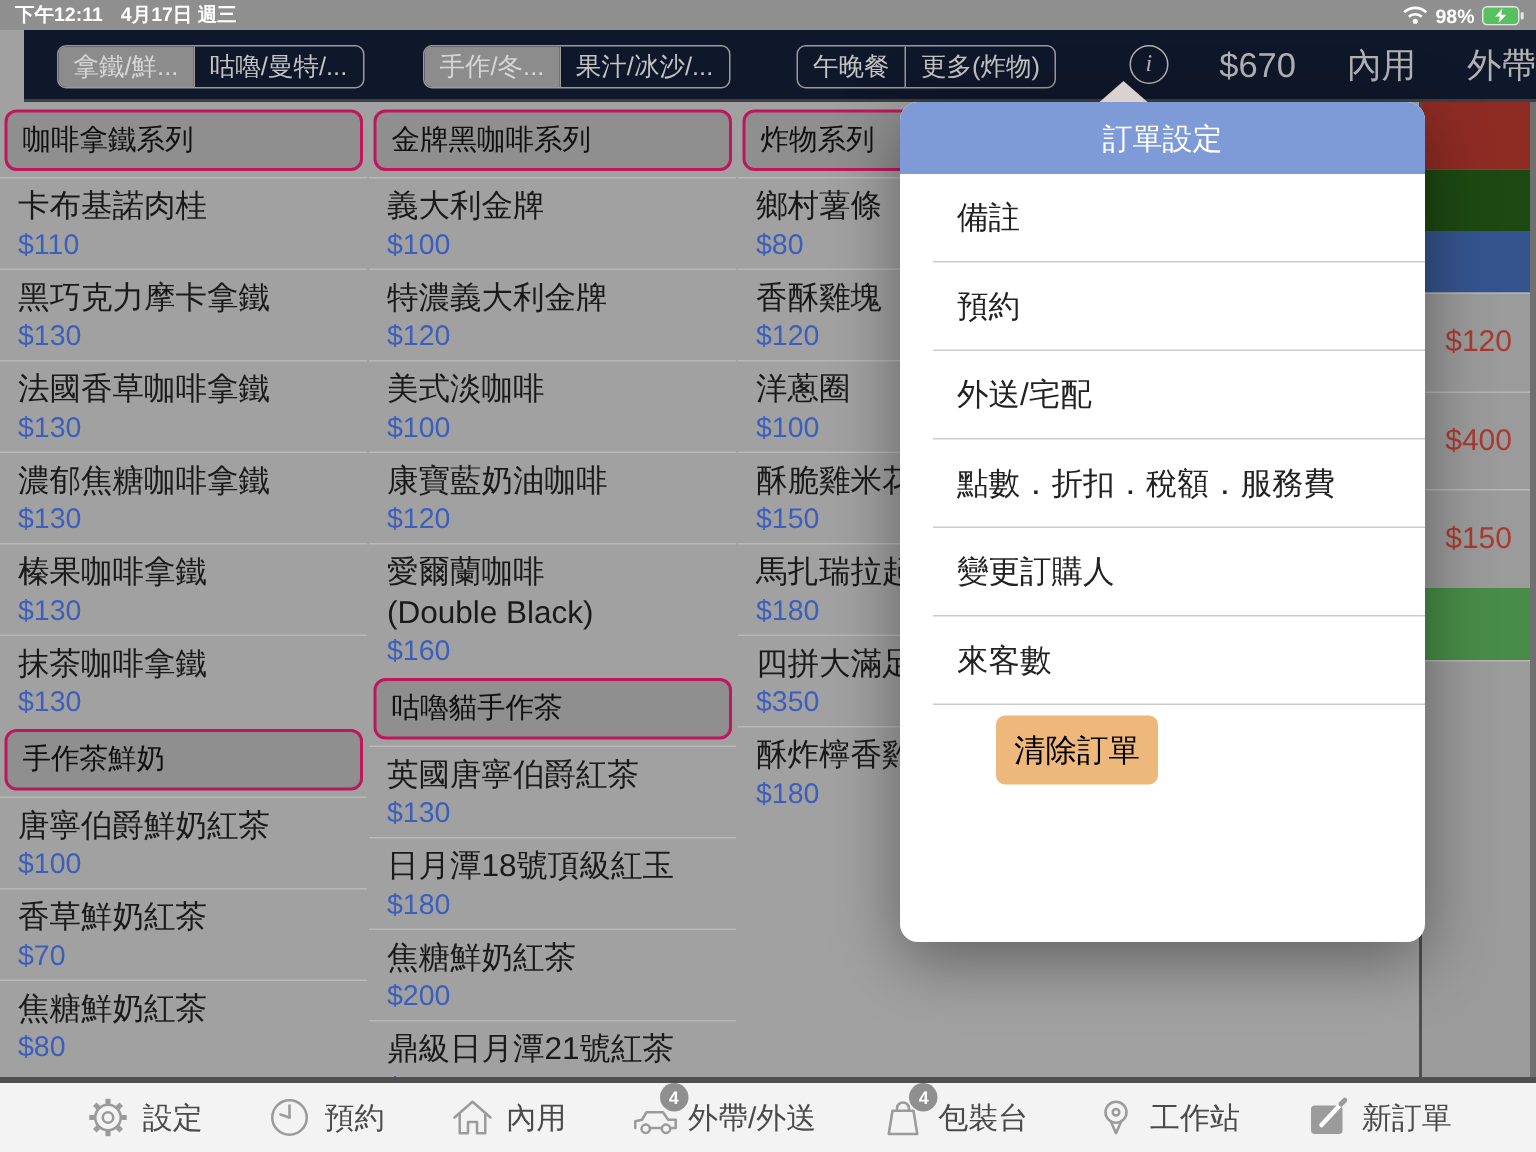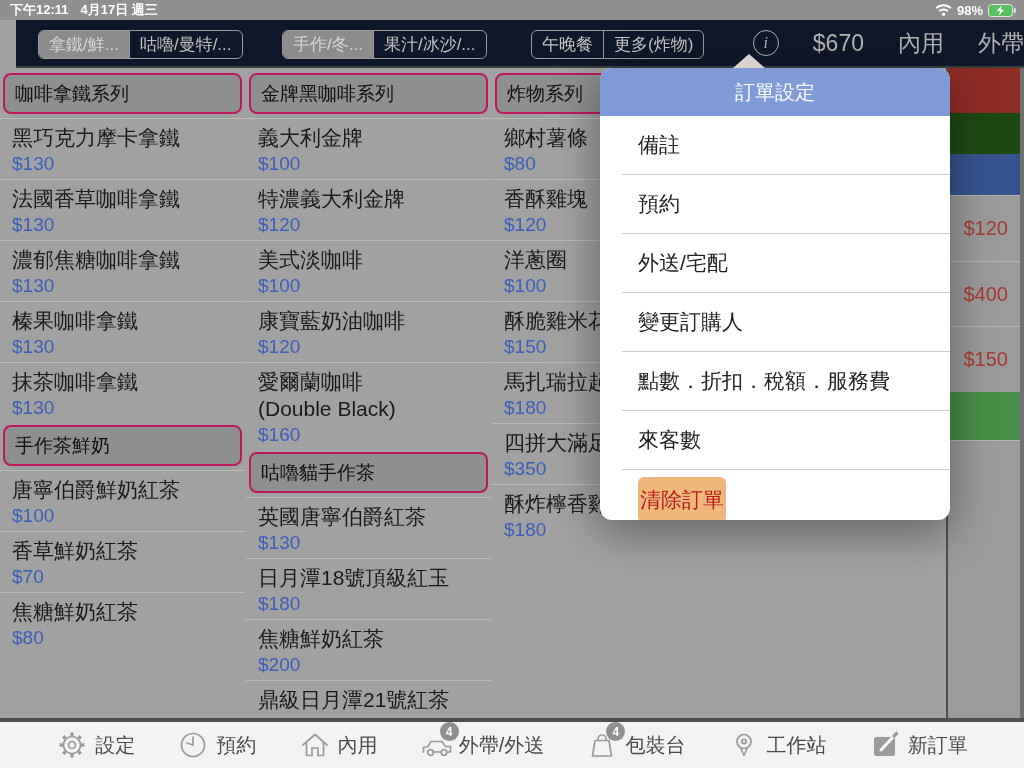--- a/index.html
+++ b/index.html
@@ -57,28 +57,28 @@
   .bb-icon{position:relative;width:32px;height:32px;flex:0 0 auto;}
   .bb-icon svg{display:block;}
   .badge{position:absolute;top:-7px;right:-7px;width:19px;height:19px;border-radius:50%;
     background:#8f8f8f;color:#fff;font-size:12px;font-weight:700;display:flex;align-items:center;
     justify-content:center;}
 
   
   #pop-arrow{position:absolute;left:733px;top:54px;width:0;height:0;z-index:51;
     border-left:16px solid transparent;border-right:16px solid transparent;
     border-bottom:14px solid #dad2cf;}
-  #popover{position:absolute;left:600px;top:68px;width:350px;height:452px;background:#fff;
+  #popover{position:absolute;left:600px;top:68px;width:350px;height:560px;background:#fff;
     border-radius:12px;z-index:50;box-shadow:0 12px 45px rgba(0,0,0,.4);overflow:hidden;}
   #pop-head{height:48px;background:#7e9bd7;color:#fff;font-size:20px;display:flex;
     align-items:center;justify-content:center;}
   .pop-item{margin-left:22px;height:59px;display:flex;align-items:center;padding-left:16px;
     border-bottom:1px solid #ccc;font-size:21px;color:#222;box-sizing:border-box;}
   .pop-item.last{border-bottom:none;}
-  .pop-item .hl{background:#eeb87d;border-radius:6px;padding:9px 2px;color:#b91c1c;}
+  .pop-item .hl{background:#eeb87d;border-radius:6px;padding:9px 12px;color:#000000;margin-left:26px;}
 </style>
 </head>
 <body>
 
 <div id="screen">
 
   <div id="statusbar">
     <div class="left">
       <span>下午12:11</span>
       <span>4月17日 週三</span>
@@ -119,20 +119,24 @@
       <span id="info-btn">i</span>
       <span>$670</span>
       <span>內用</span>
       <span>外帶</span>
     </div>
   </div>
 
   <div class="mcol" id="col-0">
       <div class="mhead">咖啡拿鐵系列</div>
       <div class="m-item">
+        <div class="m-name">卡布基諾肉桂</div>
+        <div class="m-price">$110</div>
+      </div>
+      <div class="m-item">
         <div class="m-name">黑巧克力摩卡拿鐵</div>
         <div class="m-price">$130</div>
       </div>
       <div class="m-item">
         <div class="m-name">法國香草咖啡拿鐵</div>
         <div class="m-price">$130</div>
       </div>
       <div class="m-item">
         <div class="m-name">濃郁焦糖咖啡拿鐵</div>
         <div class="m-price">$130</div>
@@ -335,24 +339,24 @@
         <div class="pop-item">
           <span>備註</span>
         </div>
         <div class="pop-item">
           <span>預約</span>
         </div>
         <div class="pop-item">
           <span>外送/宅配</span>
         </div>
         <div class="pop-item">
+          <span>點數．折扣．稅額．服務費</span>
+        </div>
+        <div class="pop-item">
           <span>變更訂購人</span>
-        </div>
-        <div class="pop-item">
-          <span>點數．折扣．稅額．服務費</span>
         </div>
         <div class="pop-item">
           <span>來客數</span>
         </div>
         <div class="pop-item last">
           <span class="hl">清除訂單</span>
         </div>
       </div>
   </div>
 

